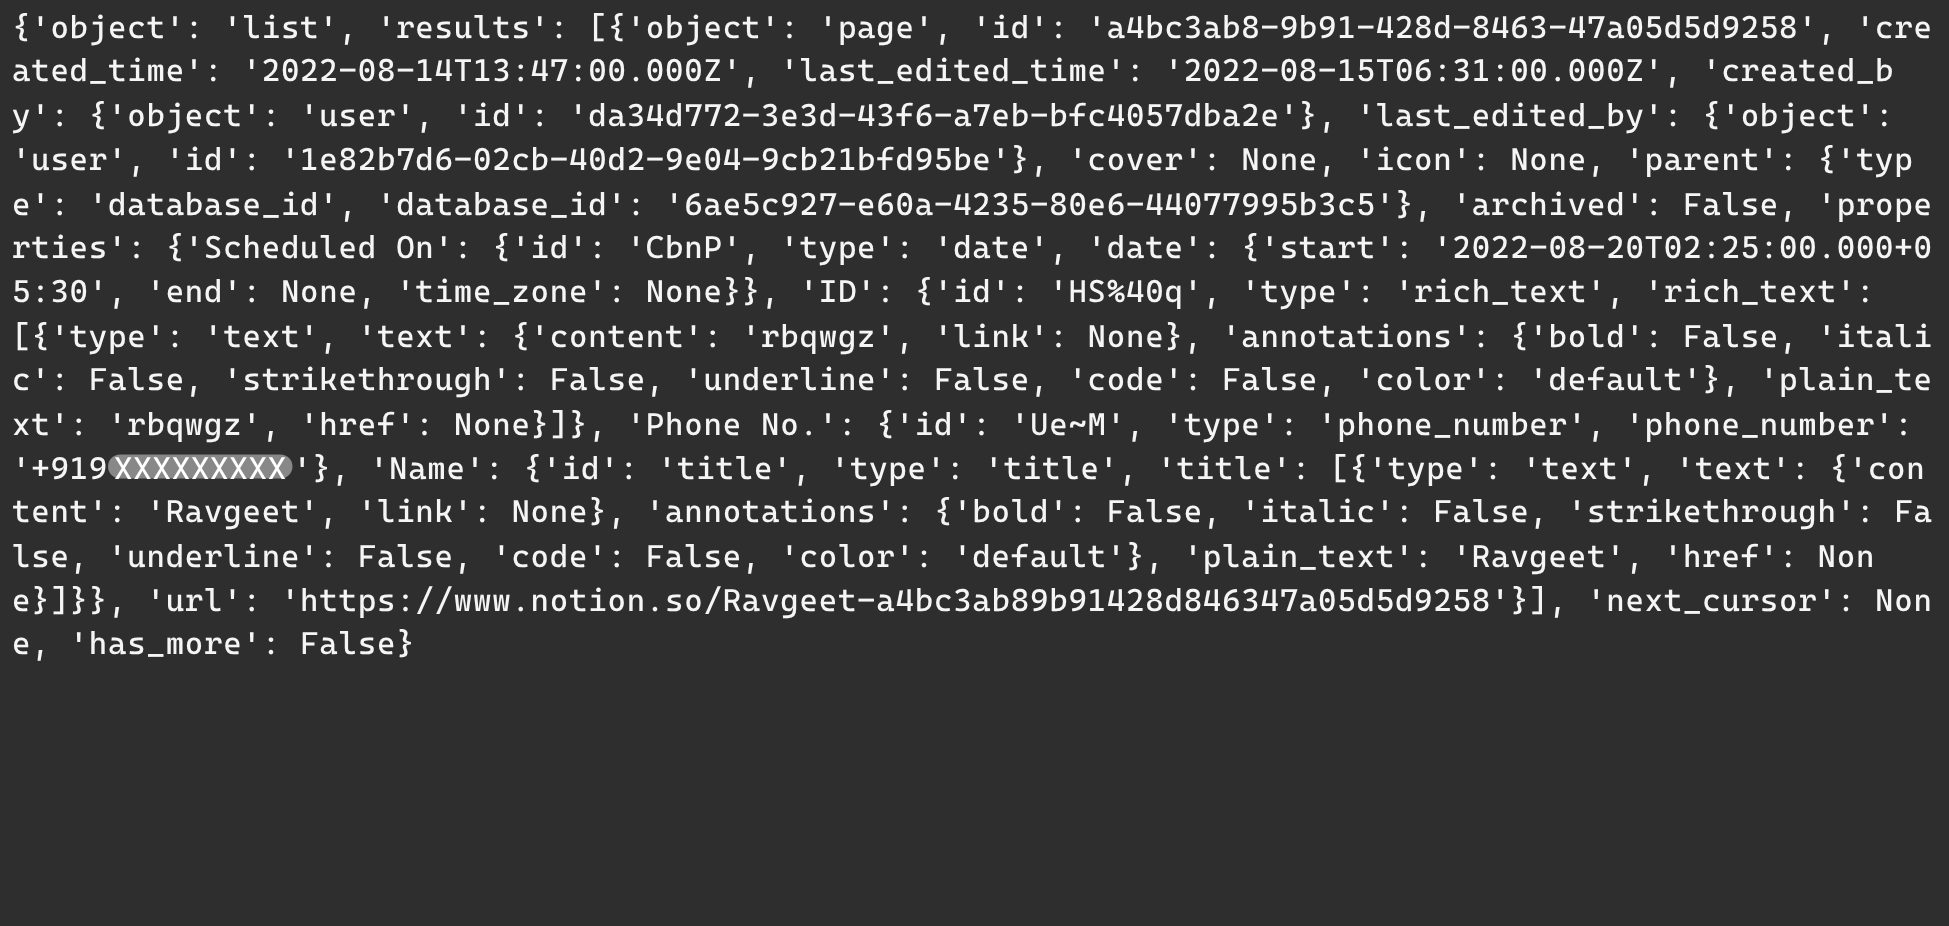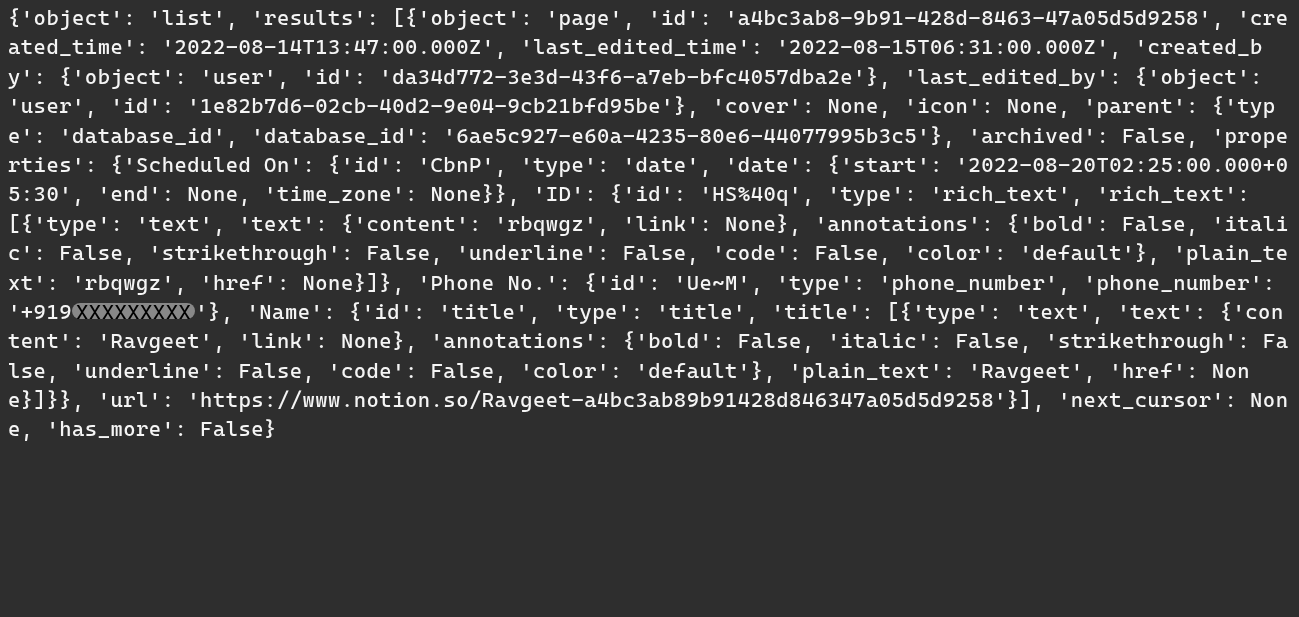--- a/index.html
+++ b/index.html
@@ -15,21 +15,21 @@
       height: 617px;
       overflow: hidden;
     }
     .terminal-output {
       white-space: pre-wrap;
       word-break: break-all;
     }
     .redacted {
       display: inline-block;
       background-color: #888888;
-      color: #000000;
+      color: #ffffff;
       border-radius: 10px;
       padding: 0 4px;
       vertical-align: middle;
       height: 16px;
       line-height: 18px;
       position: relative;
       top: -2px;
     }
   </style>
 </head>

